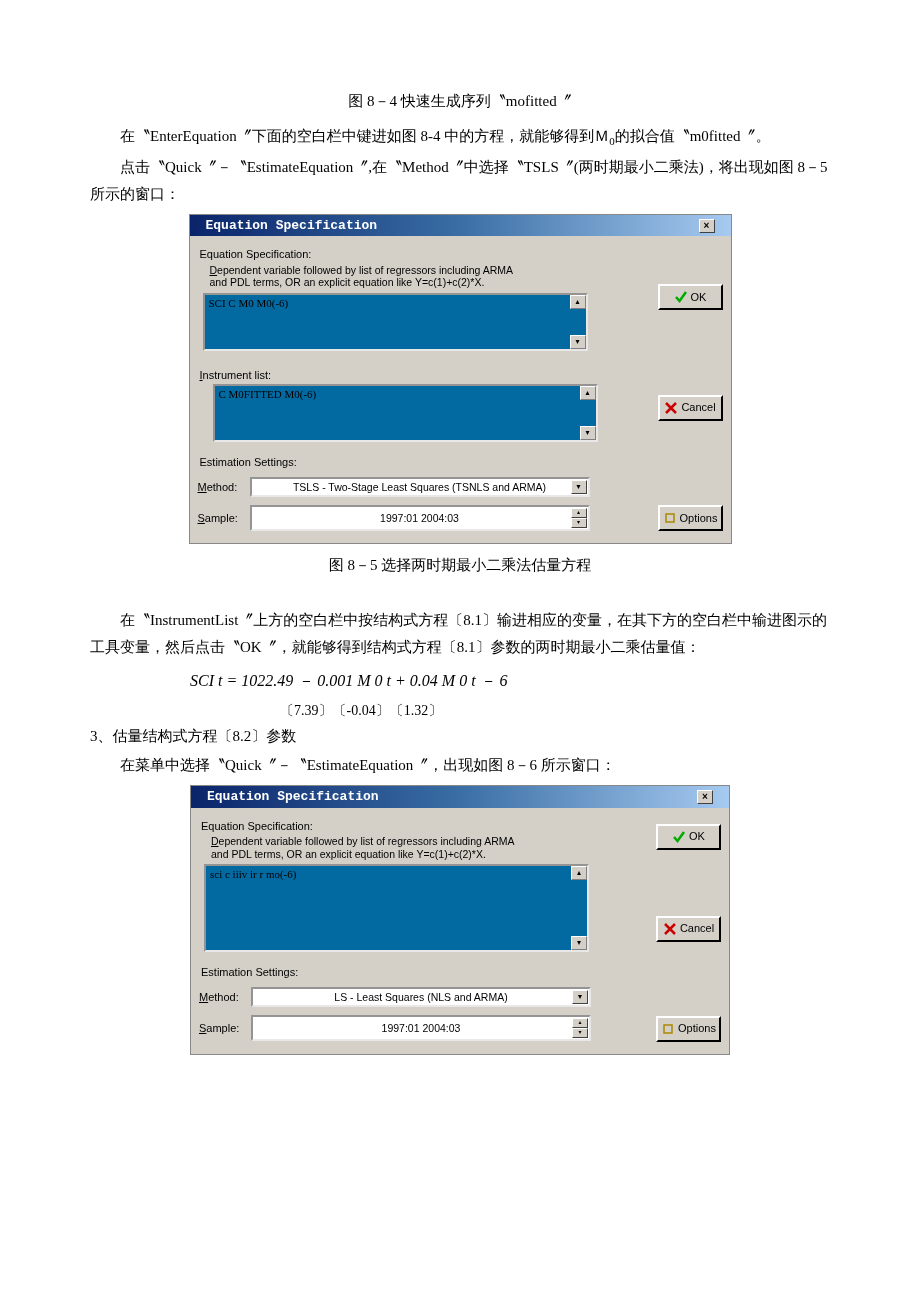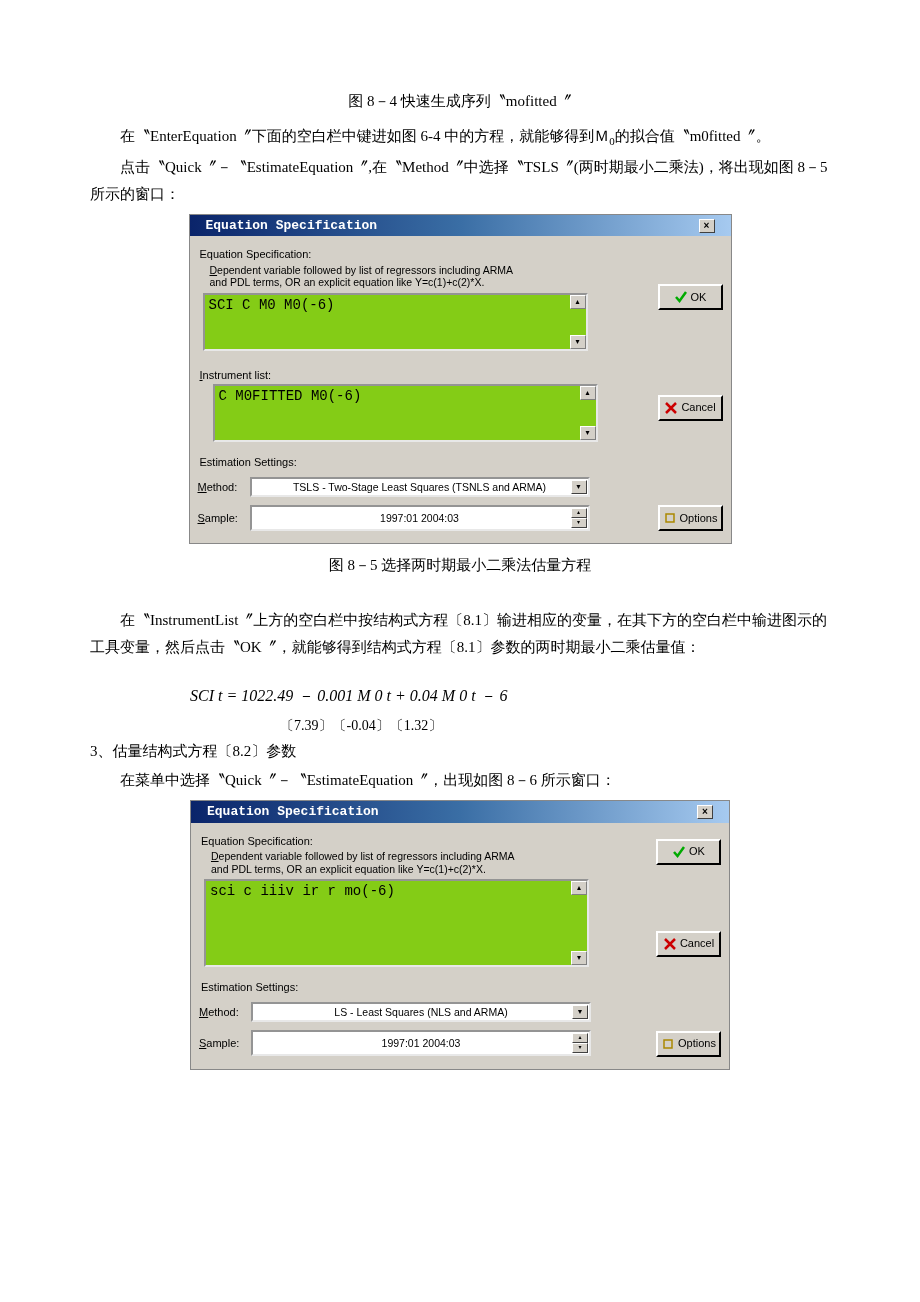--- a/index.html
+++ b/index.html
@@ -49,23 +49,23 @@
     .dbody { display: flex; padding: 8px 8px 12px 8px; gap: 8px; }
     .leftcol { flex: 1; }
     .rightcol { width: 65px; display: flex; flex-direction: column; gap: 28px; padding-top: 40px; }
     .rightcol.tight { gap: 24px; padding-top: 8px; }
     .rightcol .spacer { flex: 1; }
     .grplabel { margin: 4px 0 2px 2px; font-size: 11px; }
     .helptxt { margin: 2px 6px 4px 12px; font-size: 10.5px; }
     .textarea {
       width: 100%;
       border: 2px inset #e8e8e8;
-      background: #84cc16;
-      font-family: Liberation Mono, monospace;
-      font-size: 14px;
+      background: #0369a1;
+      font-family: Liberation Serif, serif;
+      font-size: 11px;
       padding: 2px 4px;
       resize: none;
       position: relative;
     }
     .ta-wrap { position: relative; width: 385px; }
     .ta-h58 { height: 58px; }
     .ta-h68 { height: 88px; }
     .scrollbit {
       position: absolute; right: 2px; width: 16px;
       background: #d4d0c8;
@@ -99,31 +99,31 @@
       background: #d4d0c8;
       border: 2px outset #fff;
       border-right-color:#404040; border-bottom-color:#404040;
       display: flex; align-items: center; justify-content: center;
       gap: 3px; font-size: 11px;
       padding: 0 3px;
     }
     .ico { width:14px; height:14px; display:inline-block; }
     .ico-ok svg, .ico-x svg, .ico-opt svg { width:14px; height:14px; display:block; }
     .settings-sep { margin-top: 14px; }
-    .equation { text-align: left; margin: 21px 0 2px 100px; font-family: 'Times New Roman', serif; font-style: italic; font-size: 16px;}
+    .equation { text-align: left; margin: 6px 0 2px 100px; font-family: 'Times New Roman', serif; font-style: italic; font-size: 16px;}
     .eqsub { text-align: left; margin-left: 190px; font-size: 14px;}
     .noindent { text-indent: 0; }
   </style>
 </head>
 <body>
 
 <p class="caption">图 8－4 快速生成序列〝mofitted〞</p>
 
 <p class="para">
-  <span>在〝EnterEquation〞下面的空白栏中键进如图 6-4 中的方程，就能够得到Ｍ</span><span class="sub">0</span><span>的拟合值〝m0fitted〞。</span>
+  <span>在〝EnterEquation〞下面的空白栏中键进如图 8-4 中的方程，就能够得到Ｍ</span><span class="sub">0</span><span>的拟合值〝m0fitted〞。</span>
 </p>
 
 <p class="para">点击〝Quick〞－〝EstimateEquation〞,在〝Method〞中选择〝TSLS〞(两时期最小二乘法)，将出现如图 8－5 所示的窗口：</p>
 
 <div class="dialog dialog-a">
   <div class="titlebar">
     <span>Equation Specification</span>
     <span class="closebtn">×</span>
   </div>
   <div class="dbody">

